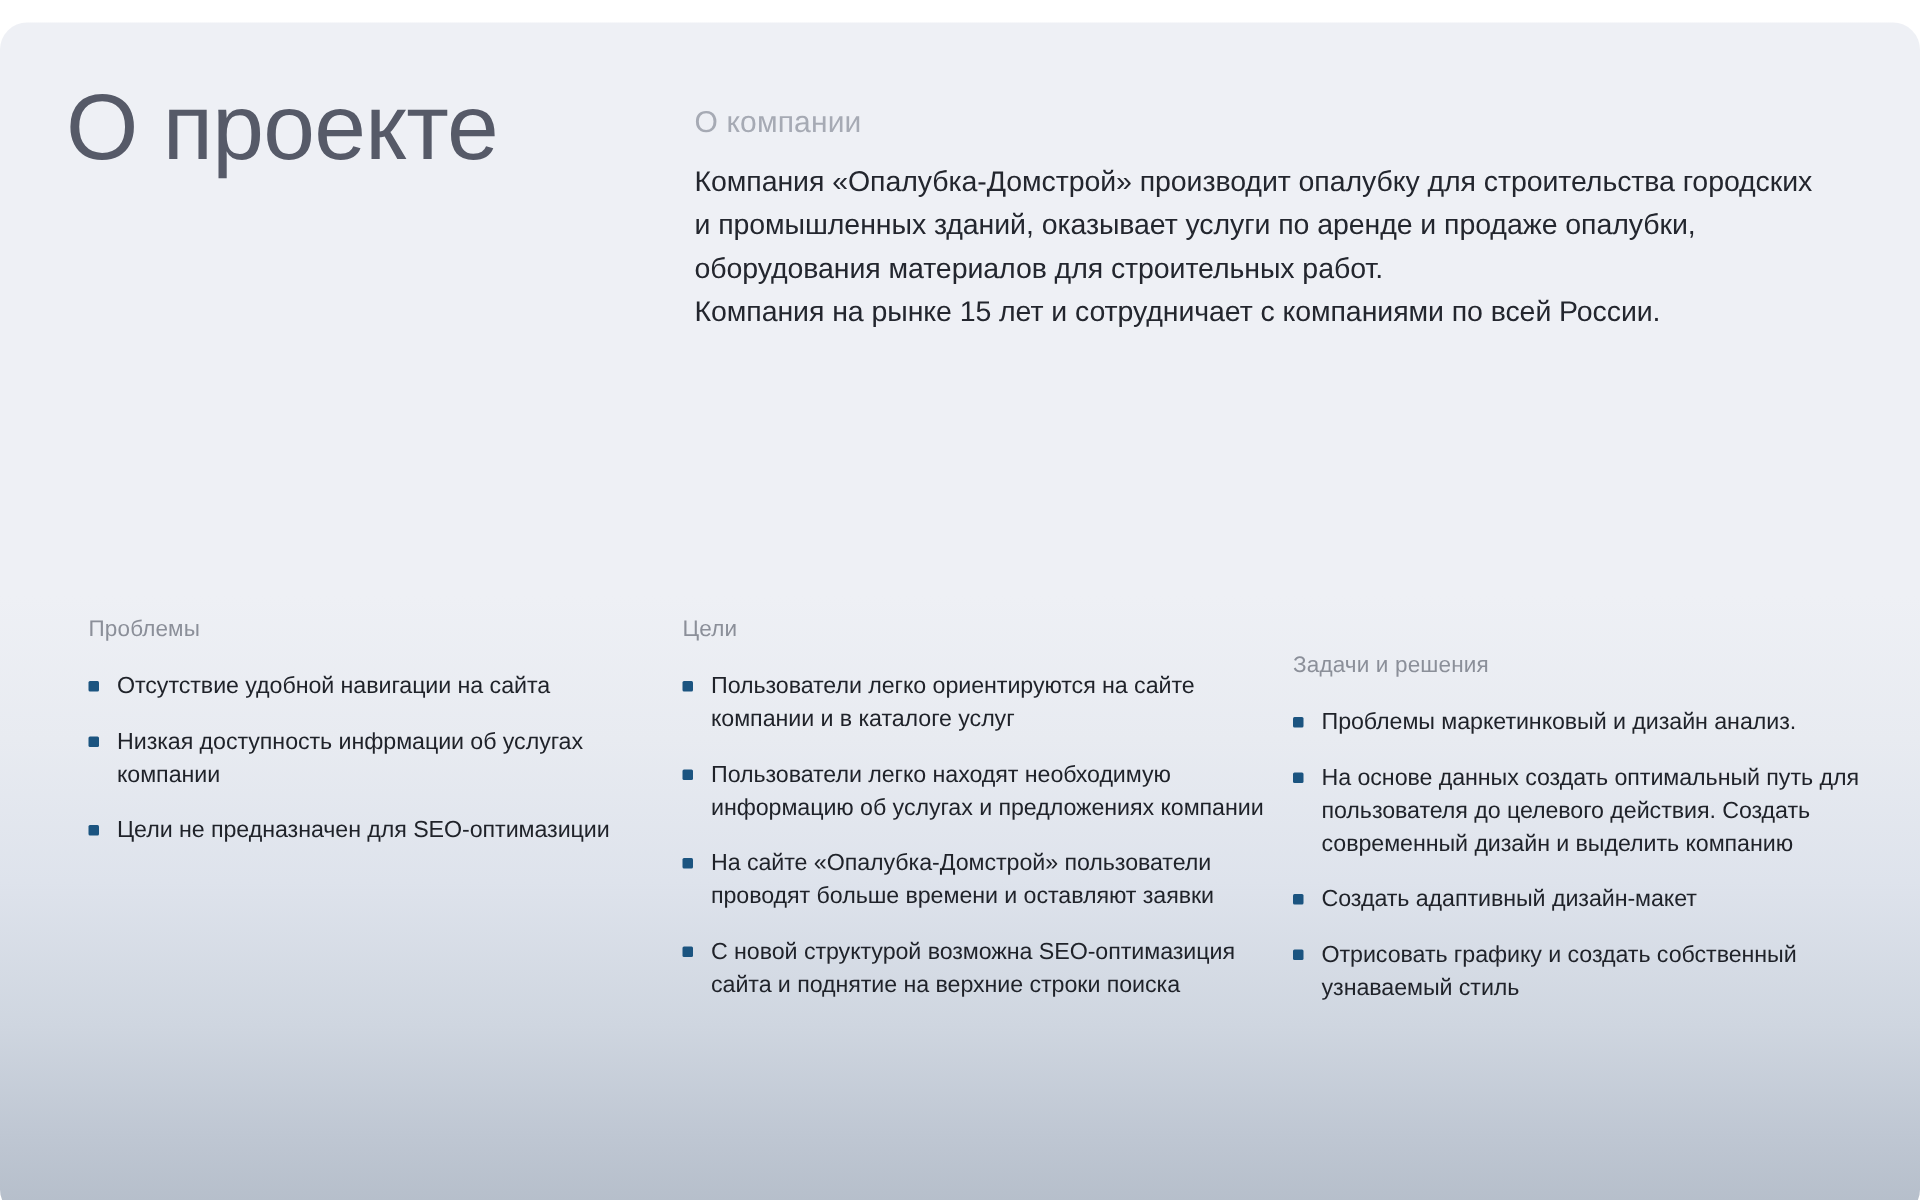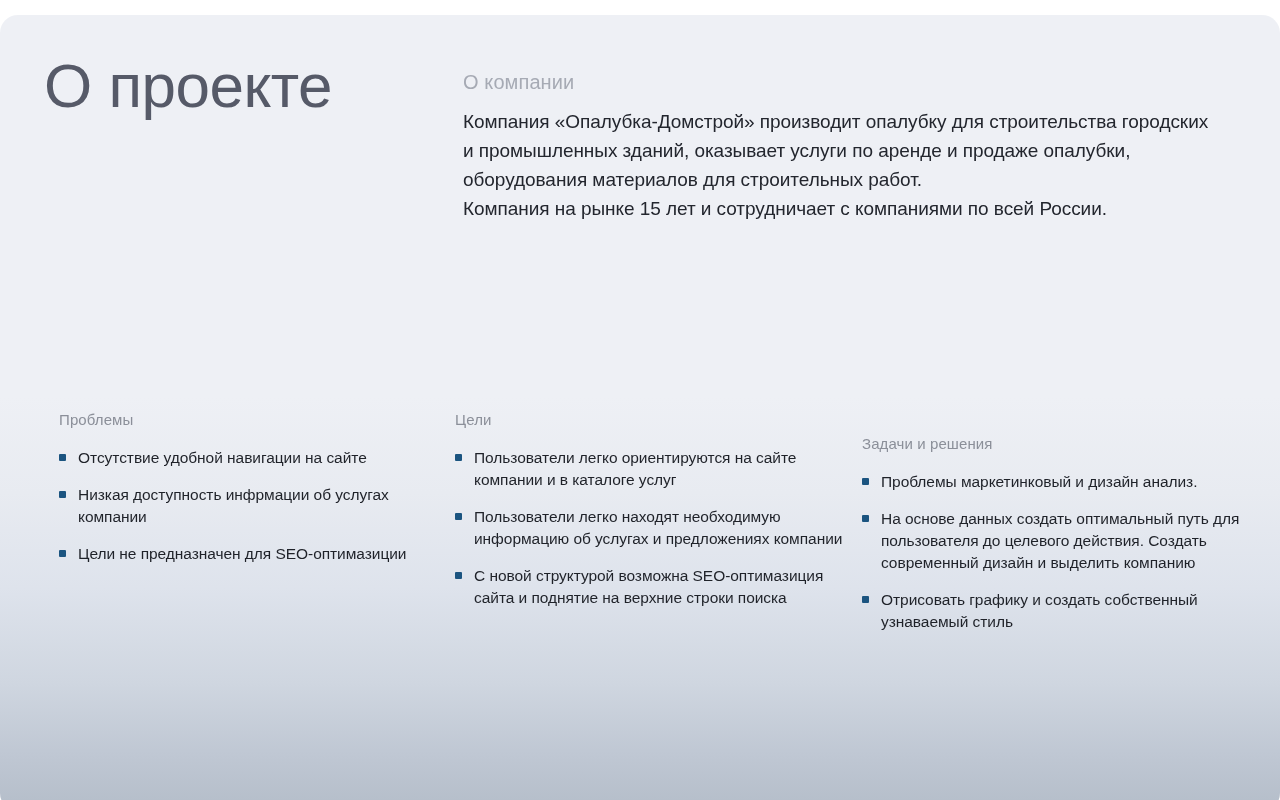--- a/index.html
+++ b/index.html
@@ -156,39 +156,41 @@
       <p class="about-text">Компания «Опалубка-Домстрой» производит опалубку для строительства городских и промышленных зданий, оказывает услуги по аренде и продаже опалубки, оборудования материалов для строительных работ.<br>Компания на рынке 15 лет и сотрудничает с компаниями по всей России.</p>
     </div>
 
   </div>
 
   <div class="columns">
 
     <div class="col col-1">
       <p class="col-heading">Проблемы</p>
       <ul class="bullet-list">
-        <li class="bullet-item">Отсутствие удобной навигации на сайте</li>
+        <li class="bullet-item">Отсутствие удобной навигации на сайта</li>
         <li class="bullet-item">Низкая доступность инфрмации об услугах компании</li>
         <li class="bullet-item">Цели не предназначен для SEO-оптимазиции</li>
       </ul>
     </div>
 
     <div class="col col-2">
       <p class="col-heading">Цели</p>
       <ul class="bullet-list">
         <li class="bullet-item">Пользователи легко ориентируются на сайте компании и в каталоге услуг</li>
         <li class="bullet-item">Пользователи легко находят необходимую информацию об услугах и предложениях компании</li>
+        <li class="bullet-item">На сайте «Опалубка-Домстрой» пользователи проводят больше времени и оставляют заявки</li>
         <li class="bullet-item">С новой структурой возможна SEO-оптимазиция сайта и поднятие на верхние строки поиска</li>
       </ul>
     </div>
 
     <div class="col col-3">
       <p class="col-heading">Задачи и решения</p>
       <ul class="bullet-list">
         <li class="bullet-item">Проблемы маркетинковый и дизайн анализ.</li>
         <li class="bullet-item">На основе данных создать оптимальный путь для пользователя до целевого действия. Создать современный дизайн и выделить компанию</li>
+        <li class="bullet-item">Создать адаптивный дизайн-макет</li>
         <li class="bullet-item">Отрисовать графику и создать собственный узнаваемый стиль</li>
       </ul>
     </div>
 
   </div>
 
 </div>
 
 </body></html>

